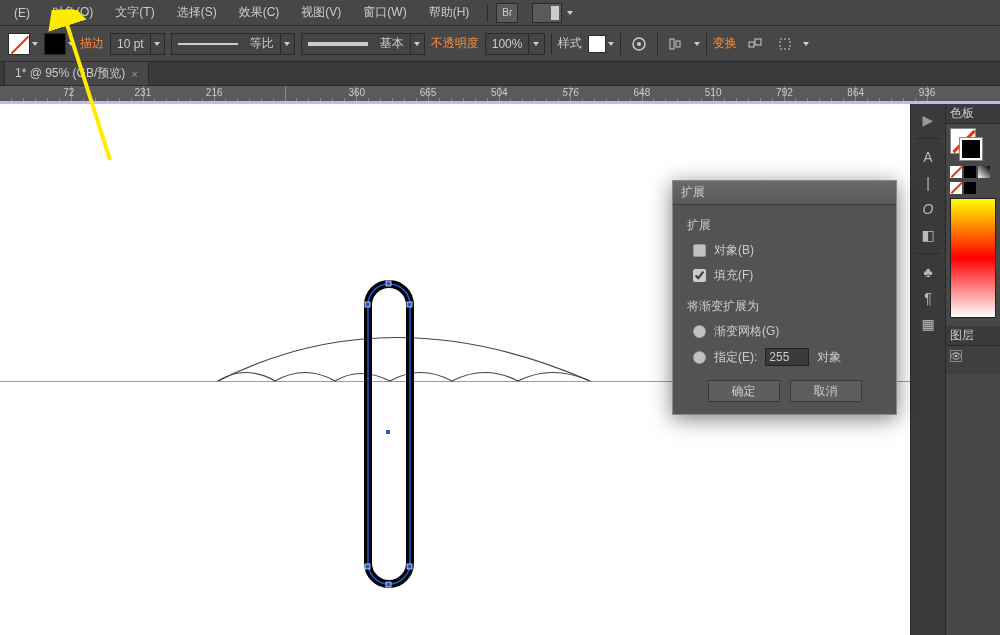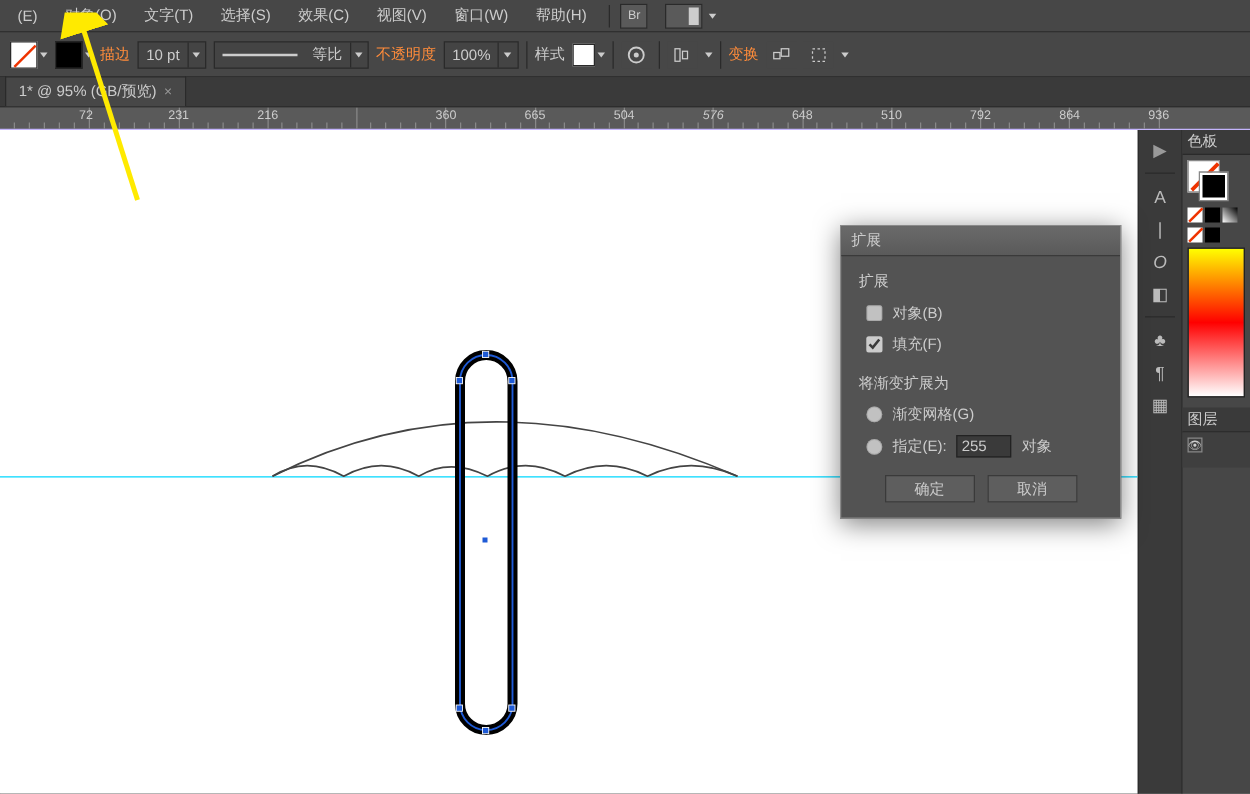--- a/index.html
+++ b/index.html
@@ -32,21 +32,21 @@
 .iconbtn{width:24px;height:22px;background:#474747;border:1px solid transparent;display:flex;align-items:center;justify-content:center;cursor:pointer;}
 .orange-link{color:#ff8c3a;}
 .controlbar .iconsvg{width:16px;height:16px;}
 
 
 .tabbar{height:24px;background:#3a3a3a;border-bottom:1px solid #2a2a2a;display:flex;align-items:flex-end;padding-left:4px;}
 .tab{background:#474747;border:1px solid #2a2a2a;border-bottom:none;padding:3px 10px;display:flex;align-items:center;gap:6px;font-size:11px;color:#ddd;}
 .tab .close{font-size:11px;cursor:pointer;color:#999;}
 
 
-.ruler-h{height:18px;background:#5a5a5a;border-bottom:1px solid #c4b5fd;position:relative;overflow:hidden;text-align:right;}
+.ruler-h{height:18px;background:#5a5a5a;border-bottom:3px solid #c4b5fd;position:relative;overflow:hidden;text-align:right;}
 .ruler-h .tick{position:absolute;top:0;width:1px;height:18px;background:#888;}
 .ruler-h .tick.minor{height:6px;top:12px;}
 .ruler-h .ticklabel{position:absolute;top:1px;font-size:10px;color:#ccc;}
 
 
 .workarea{position:absolute;top:104px;left:0;right:0;bottom:0;display:flex;}
 .canvas-pane{flex:1;background:#474747;position:relative;overflow:hidden;}
 .artboard{position:absolute;left:0;top:0;width:960px;height:560px;background:#fff;box-shadow:0 0 12px rgba(0,0,0,.5);}
 .guide-h{position:absolute;left:0;right:0;height:1px;background:#00d8ff;}
 
@@ -116,20 +116,27 @@
   <span class="lbl">描边</span>
   <div class="combo">
     <span class="txt">10 pt</span>
     <div class="arr">
         <div class="dd"></div>
       </div>
   </div>
   <div class="combo">
     <div class="line"></div>
     <span class="txt">等比</span>
+    <div class="arr">
+        <div class="dd"></div>
+      </div>
+  </div>
+  <div class="combo">
+    <div class="thickline"></div>
+    <span class="txt">基本</span>
     <div class="arr">
         <div class="dd"></div>
       </div>
   </div>
   <span class="lbl">不透明度</span>
   <div class="combo" style="width:60px;">
     <span class="txt">100%</span>
     <div class="arr">
         <div class="dd"></div>
       </div>

